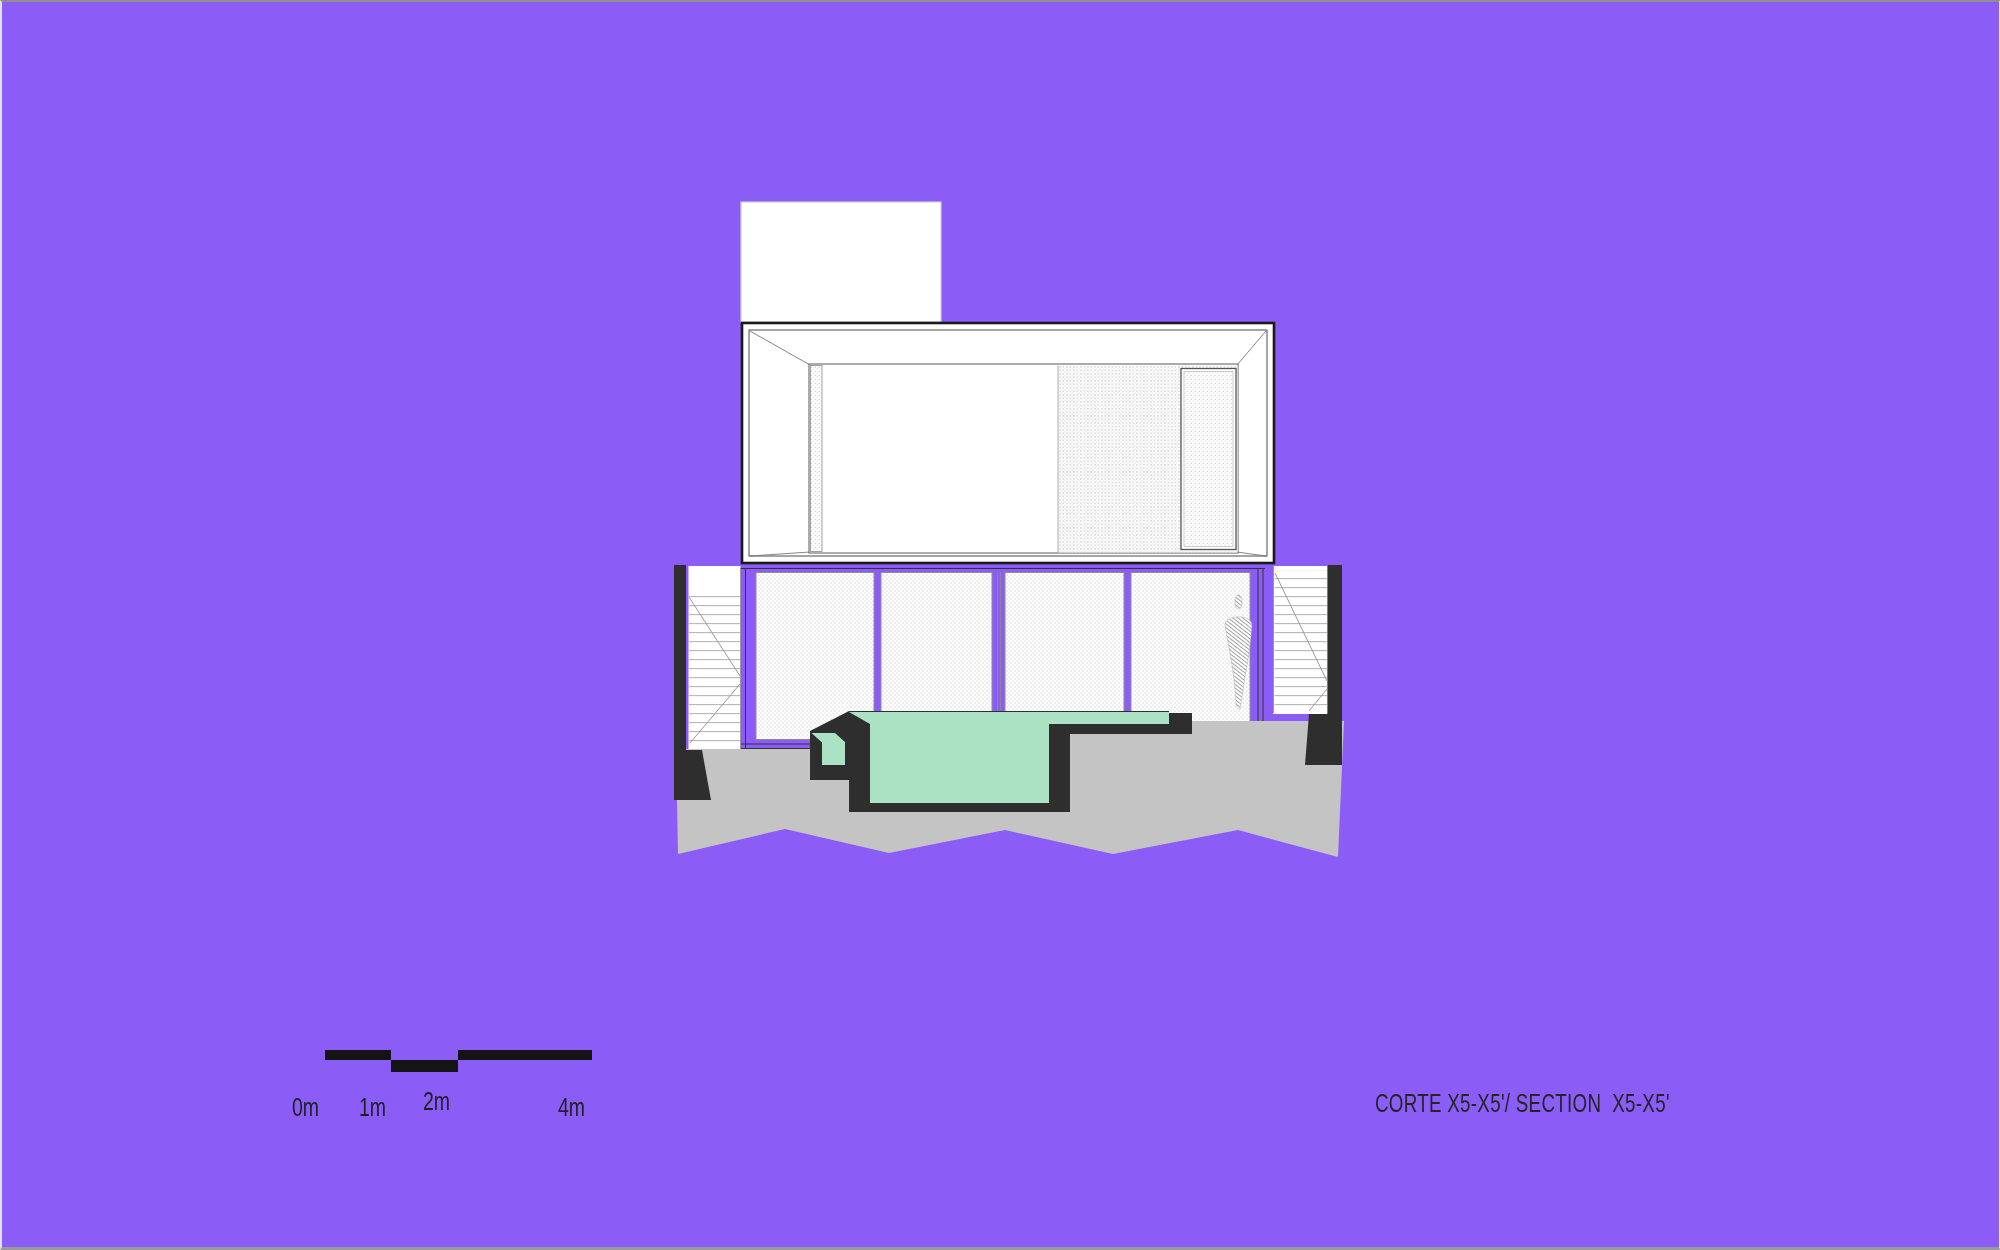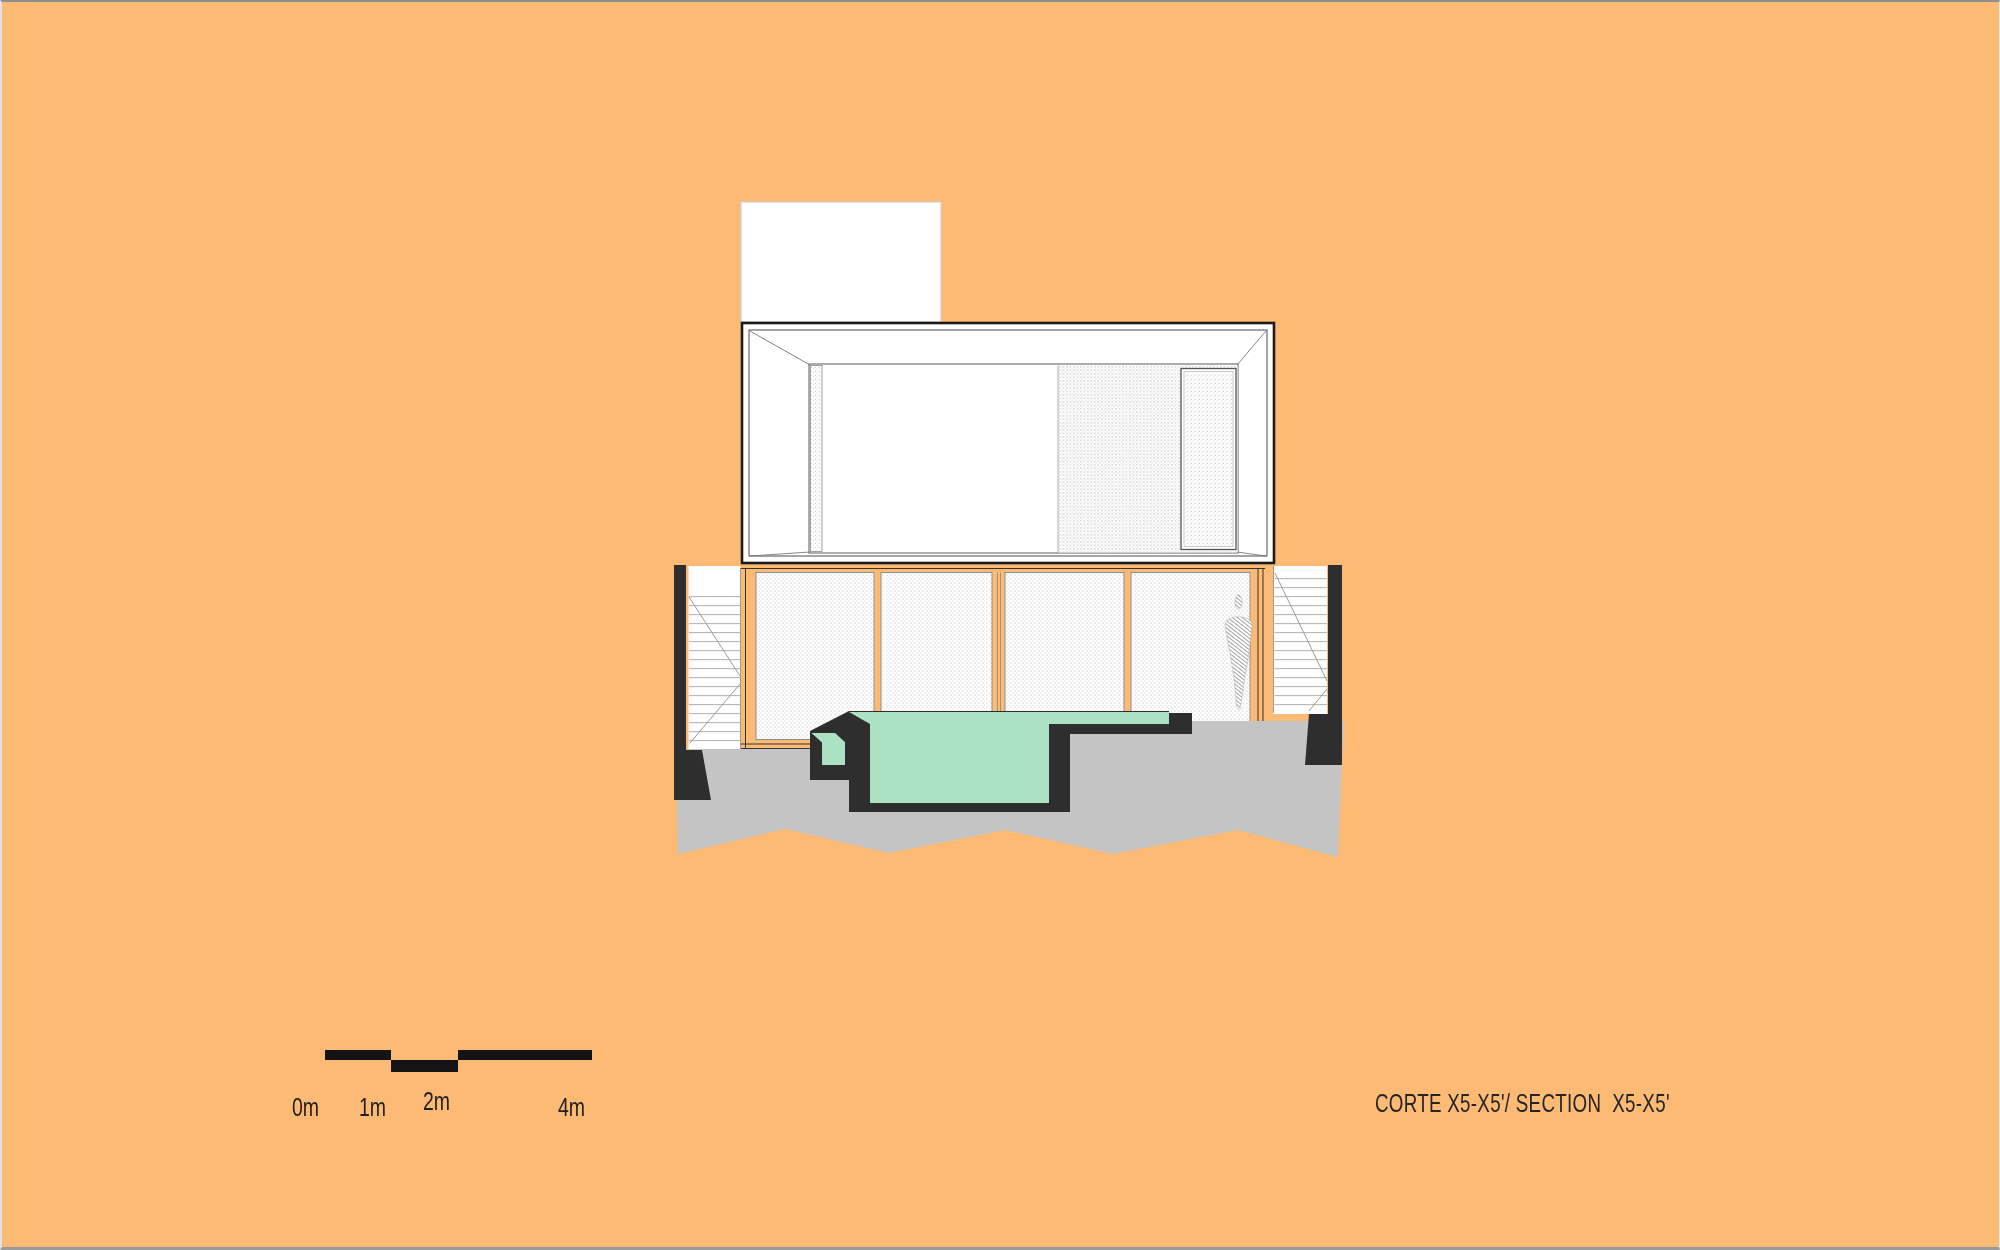--- a/index.html
+++ b/index.html
@@ -1,19 +1,19 @@
 <!DOCTYPE html>
 <html><head>
 <meta charset="utf-8">
 <style>
   html,body{margin:0;padding:0;background:#ffffff;}
   .page{
     position:relative;
     width:2000px;height:1250px;
-    background:#fdba74;
+    background:#8b5cf6;
     border-top:2px solid #8e8e8e;
     border-bottom:3px solid #9a9a9a;
     border-left:2px solid #e2e2e2;
     border-right:1px solid #ececec;
     box-sizing:border-box;
     overflow:hidden;
     font-family:"Liberation Sans", sans-serif;
   }
   .drawing-svg{position:absolute;left:0;top:0;width:2000px;height:1250px;}
   .txt{

